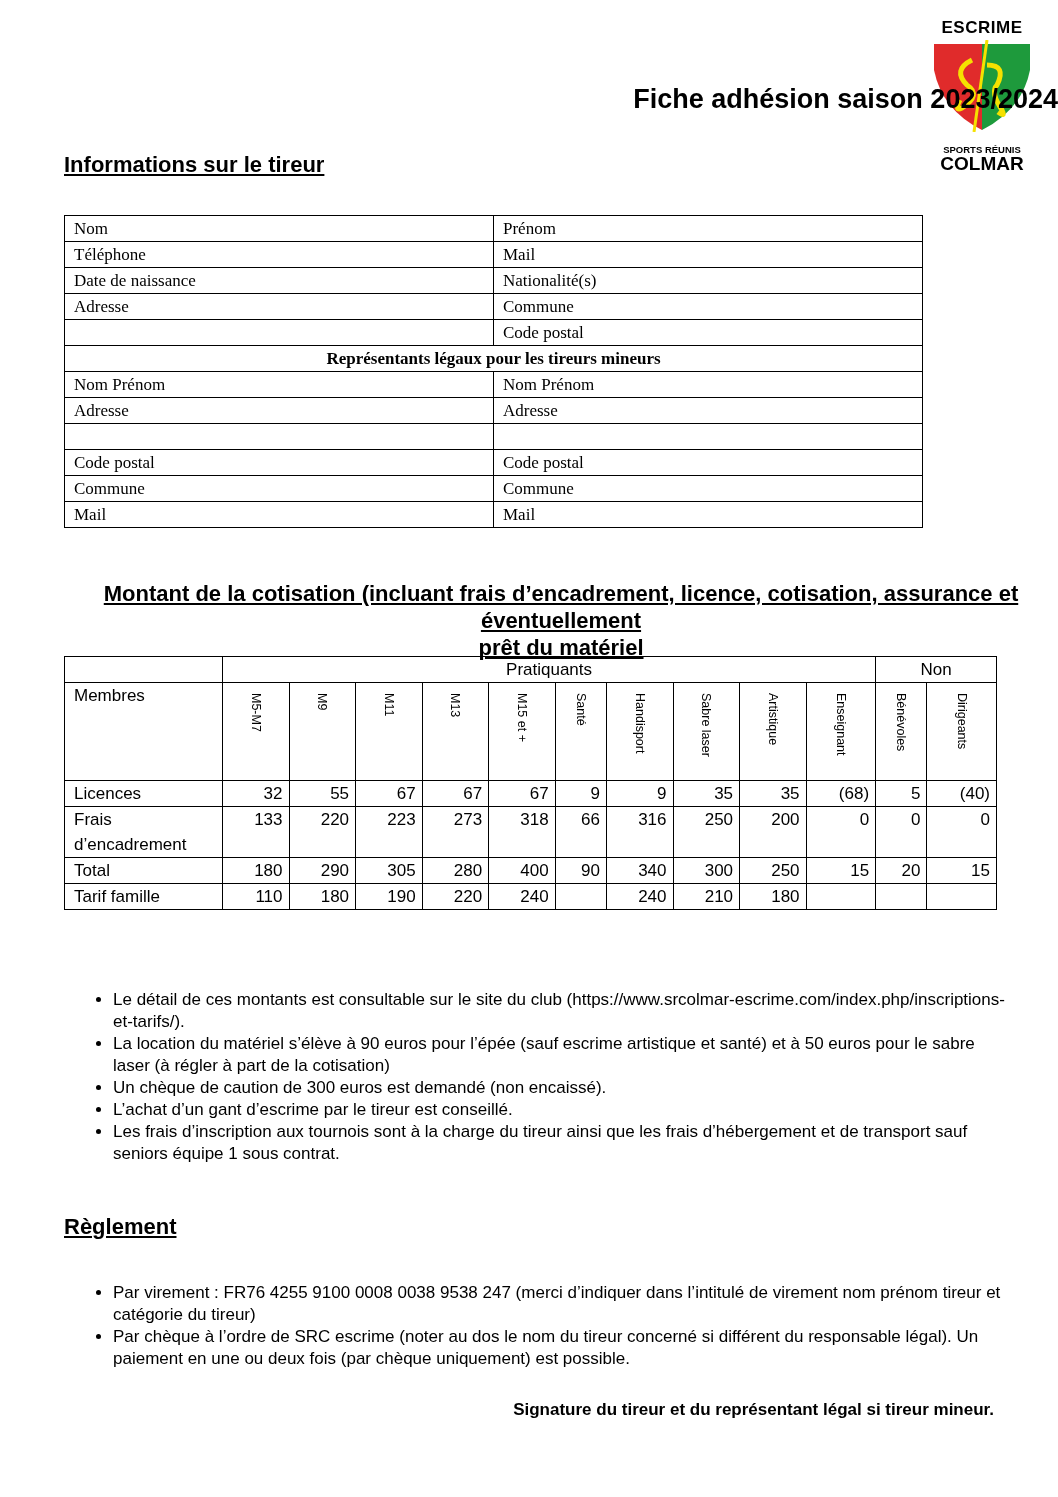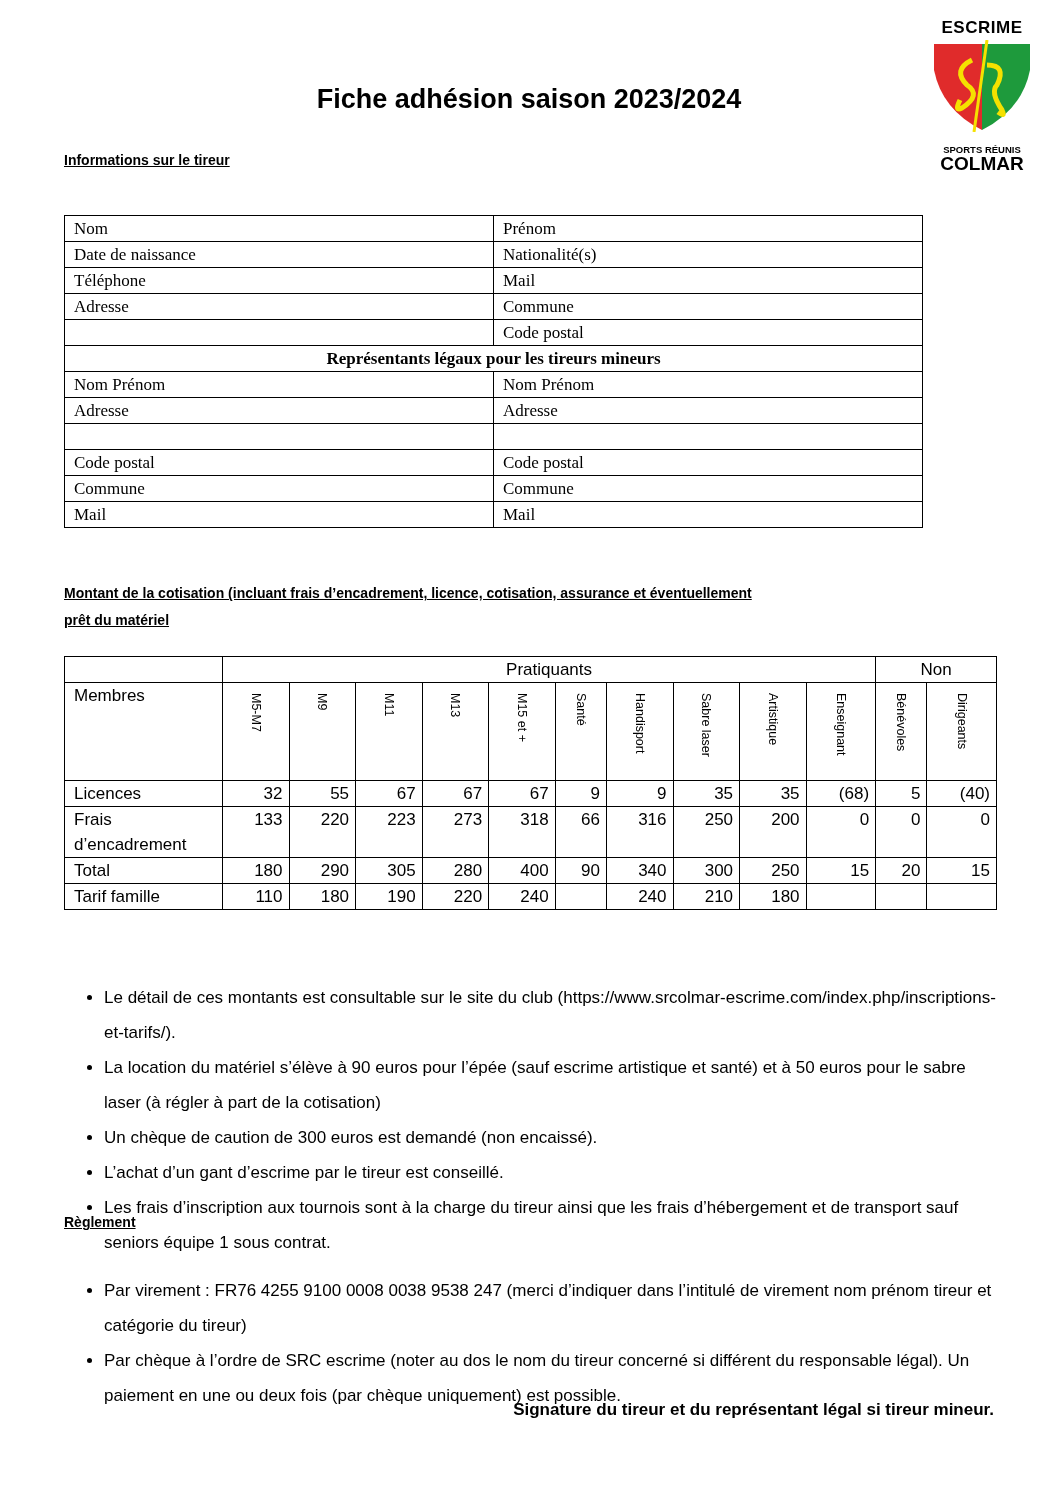--- a/index.html
+++ b/index.html
@@ -2,33 +2,33 @@
 <html><head>
 <meta charset="utf-8">
 <style>
   html, body { margin:0; padding:0; background:#fff; }
   body { width:1058px; height:1497px; position:relative; font-family:"Liberation Sans", sans-serif; color:#000; overflow:hidden; }
   .logo { position:absolute; left:926px; top:18px; width:112px; height:160px; text-align:center; }
   .logo .l1 { font-weight:bold; font-size:17px; letter-spacing:0.5px; }
   .logo svg { display:block; margin:2px auto 0 auto; }
   .logo .l2 { font-weight:bold; font-size:9.5px; margin-top:12px; }
   .logo .l3 { font-weight:bold; font-size:19px; line-height:18px; }
-  .title { position:absolute; left:0; width:1058px; top:84px; text-align:center; font-weight:bold; font-size:27px; }
-  .sec { position:absolute; left:64px; font-weight:bold; font-size:14px; text-decoration:underline; }
+  .title { position:absolute; left:0; width:1058px; top:84px; text-align:right; font-weight:bold; font-size:27px; }
+  .sec { position:absolute; left:64px; font-weight:bold; font-size:22px; text-decoration:underline;text-align:center; }
   table { border-collapse:collapse; position:absolute; }
   td { border:1.5px solid #000; font-size:17px; padding:0 9px; height:25px; line-height:25px; vertical-align:top; }
   .t1 { left:64px; top:215px; width:859px;font-family:Liberation Serif, serif; }
   .t1 td { width:50%; }
   .center { text-align:center; font-weight:bold; }
   .t2 { left:64px; top:656px; width:933px; }
   .t2 td { padding:0 6px; }
   .t2 .hd { height:97px; padding:0; position:relative; }
   .rot { writing-mode:vertical-rl; font-size:12.5px; position:absolute; top:10px; left:50%; transform:translateX(-50%); white-space:nowrap; line-height:14px; }
   .num { text-align:right; }
-  ul { position:absolute; left:64px; margin:8px; padding:0 0 0 32px; font-size:17px; line-height:35px; width:900px; }
+  ul { position:absolute; left:64px; margin:17px; padding:0 0 0 32px; font-size:17px; line-height:22px; width:900px; }
   li { margin:0; padding:0; }
   .sig { position:absolute; right:64px; top:1400px; font-weight:bold; font-size:17px; }
 </style>
 </head>
 <body>
 
 <div class="logo">
   <div class="l1">ESCRIME</div>
   <svg width="100" height="92" viewBox="0 0 100 92">
     <path d="M2 4 L50 4 L50 90 Q10 70 2 30 Z" fill="#e02b2b"></path>
@@ -45,26 +45,26 @@
 
 <div class="sec" style="top:152px;">Informations sur le tireur</div>
 
 <table class="t1">
   <tbody id="t1body">
       <tr>
         <td>Nom</td>
         <td>Prénom</td>
       </tr>
       <tr>
+        <td>Téléphone</td>
+        <td>Mail</td>
+      </tr>
+      <tr>
         <td>Date de naissance</td>
         <td>Nationalité(s)</td>
-      </tr>
-      <tr>
-        <td>Téléphone</td>
-        <td>Mail</td>
       </tr>
       <tr>
         <td>Adresse</td>
         <td>Commune</td>
       </tr>
       <tr>
         <td></td>
         <td>Code postal</td>
       </tr>
       <tr>

